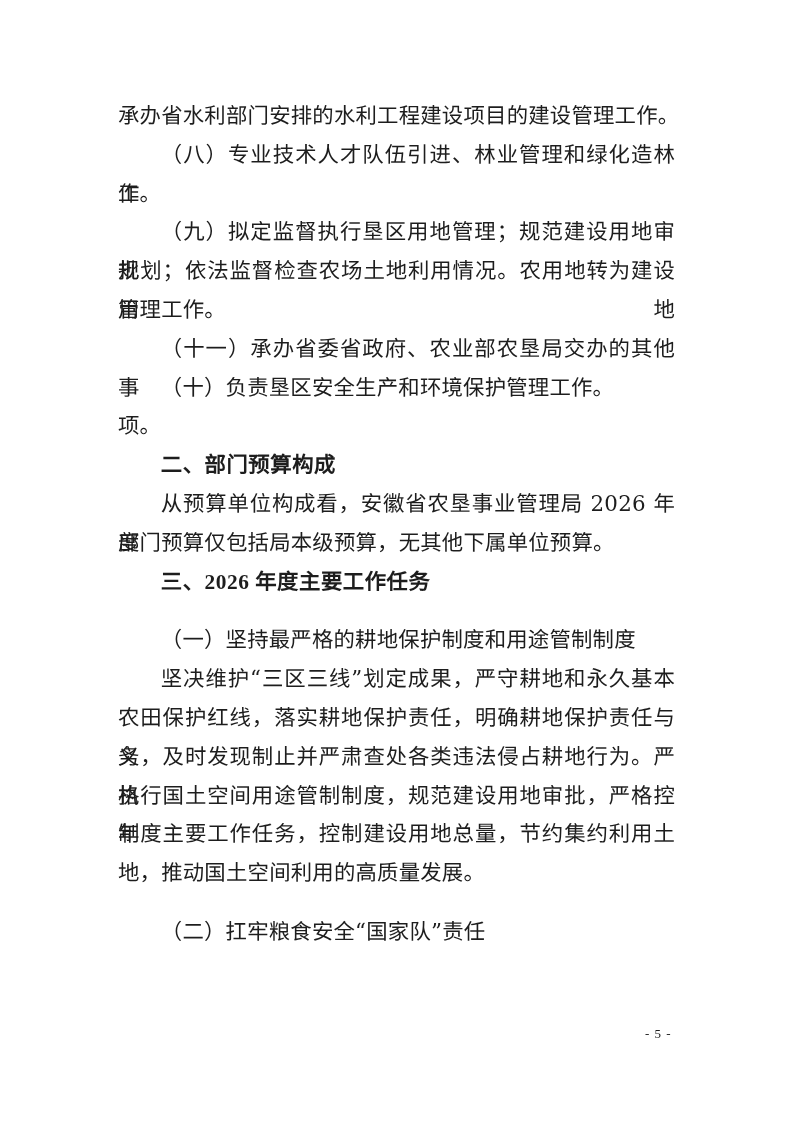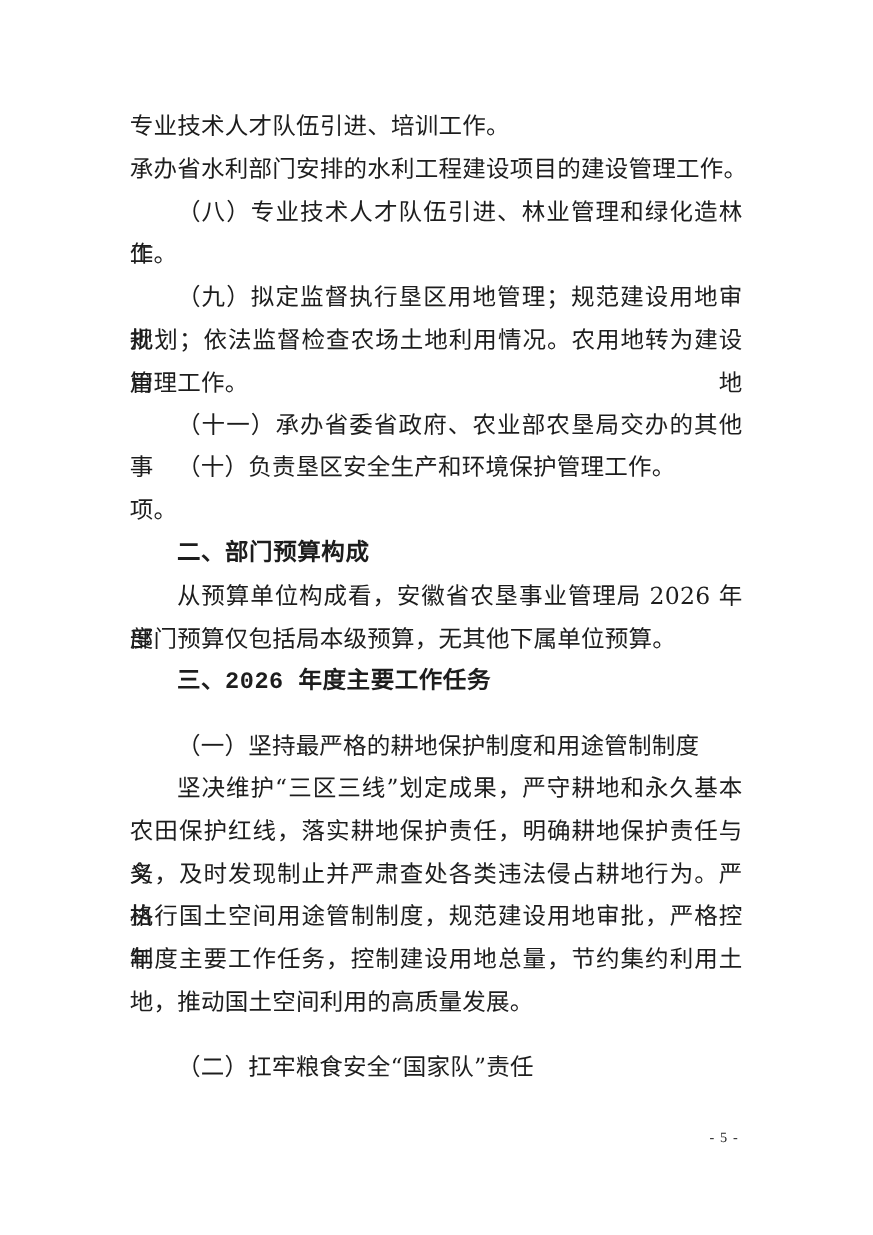--- a/index.html
+++ b/index.html
@@ -37,21 +37,21 @@
     text-align: justify;
     text-align-last: justify;
   }
   
   .ind {
     text-indent: 2em;
   }
   
   .bold {
     font-weight: 700;
-    font-family: Liberation Mono, monospace;
+    font-family: Liberation Serif, serif;
     letter-spacing: 0.5px;
   }
   
   .kai {
     font-weight: 400;
     margin-top: 20px;
   }
   .page-number {
     position: absolute;
     top: 1026px;
@@ -61,21 +61,20 @@
     letter-spacing: 1px;
     color: #1d1d1d;
     font-family: "Liberation Serif", "DejaVu Serif", serif;
   }
 </style>
 </head>
 <body>
 
 <div class="page">
   <div class="content">
-    <div class="line">专业技术人才队伍引进、培训工作。</div>
     <div class="line">承办省水利部门安排的水利工程建设项目的建设管理工作。</div>
     <div class="line ind jst">（八）专业技术人才队伍引进、林业管理和绿化造林工</div>
     <div class="line">作。</div>
     <div class="line ind jst">（九）拟定监督执行垦区用地管理；规范建设用地审批</div>
     <div class="line jst">规划；依法监督检查农场土地利用情况。农用地转为建设用地</div>
     <div class="line">管理工作。</div>
     <div class="line ind jst">（十一）承办省委省政府、农业部农垦局交办的其他事</div>
     <div class="line ind">（十）负责垦区安全生产和环境保护管理工作。</div>
     <div class="line">项。</div>
     <div class="line ind bold">二、部门预算构成</div>

